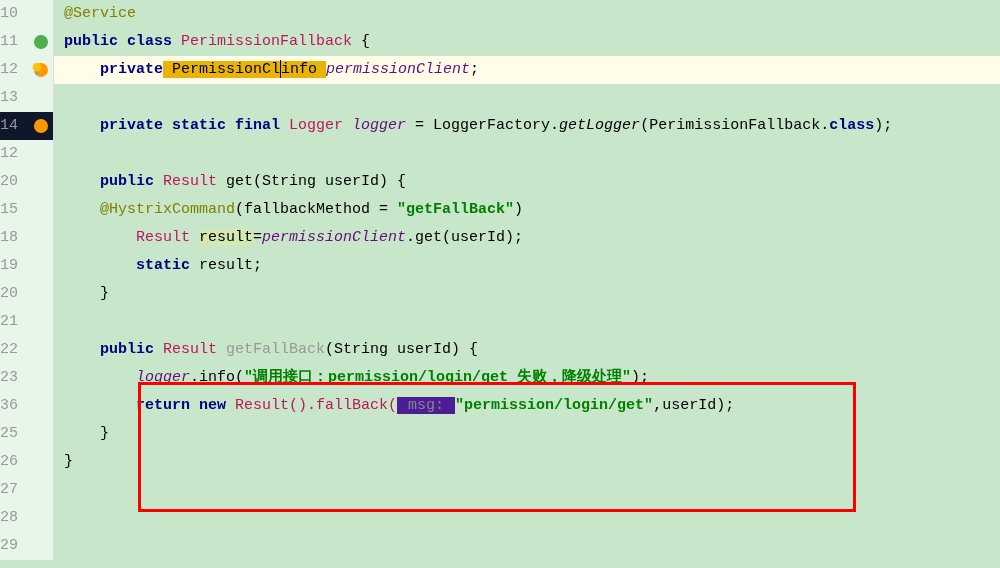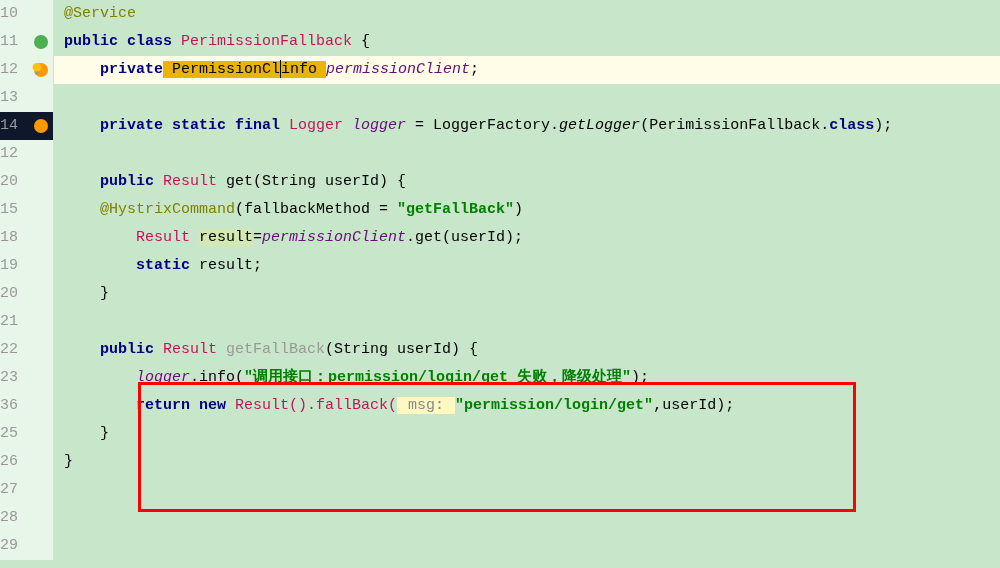--- a/index.html
+++ b/index.html
@@ -51,21 +51,21 @@
     }
     .code-line.current { background: #fffde7; }
     .kw { color: #000080; font-weight: bold; }
     .type { color: #be185d; }
     .anno { color: #808000; margin-top: 8px; }
     .str { color: #008000; font-weight: bold; }
     .field { color: #660e7a; font-style: italic; }
     .method { color: #000; }
     .static-method { color: #000; font-style: italic; }
     .var { color: #000; }
-    .param-hint { color: #888; background: #fef9c3; font-style: normal; padding: 0 2px; }
+    .param-hint { color: #888; background: #4c1d95; font-style: normal; padding: 0 2px; }
     .sel { background: #eab308; }
     .dim { color: #888; }
     .unused { color: #999; }
     .red-box {
       position: absolute;
       border: 3px solid #ff0000;
       pointer-events: none;
     }
     .caret {
       display: inline-block;

